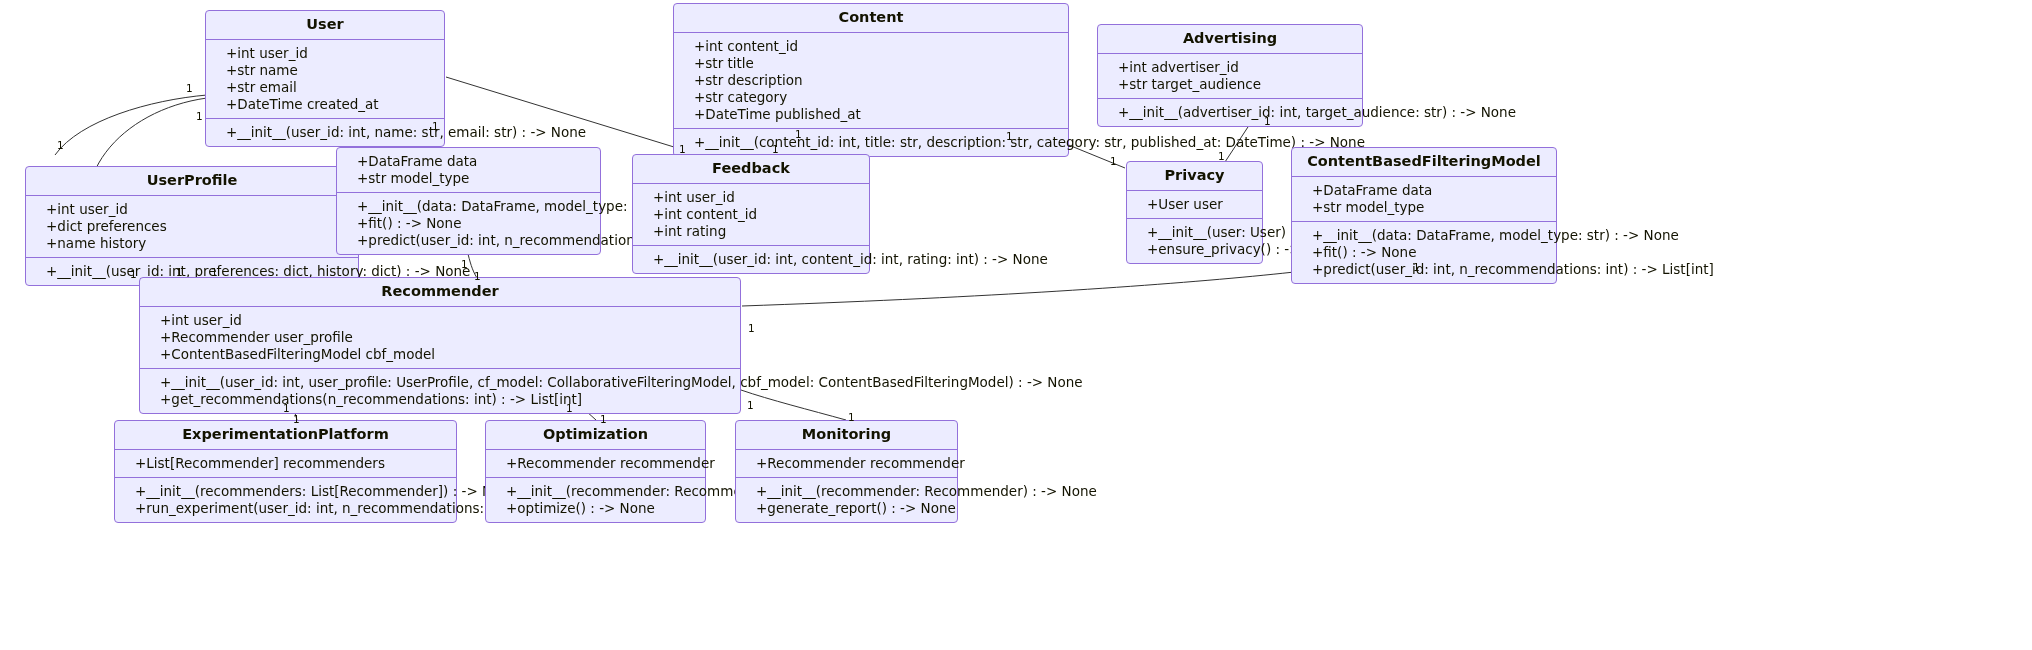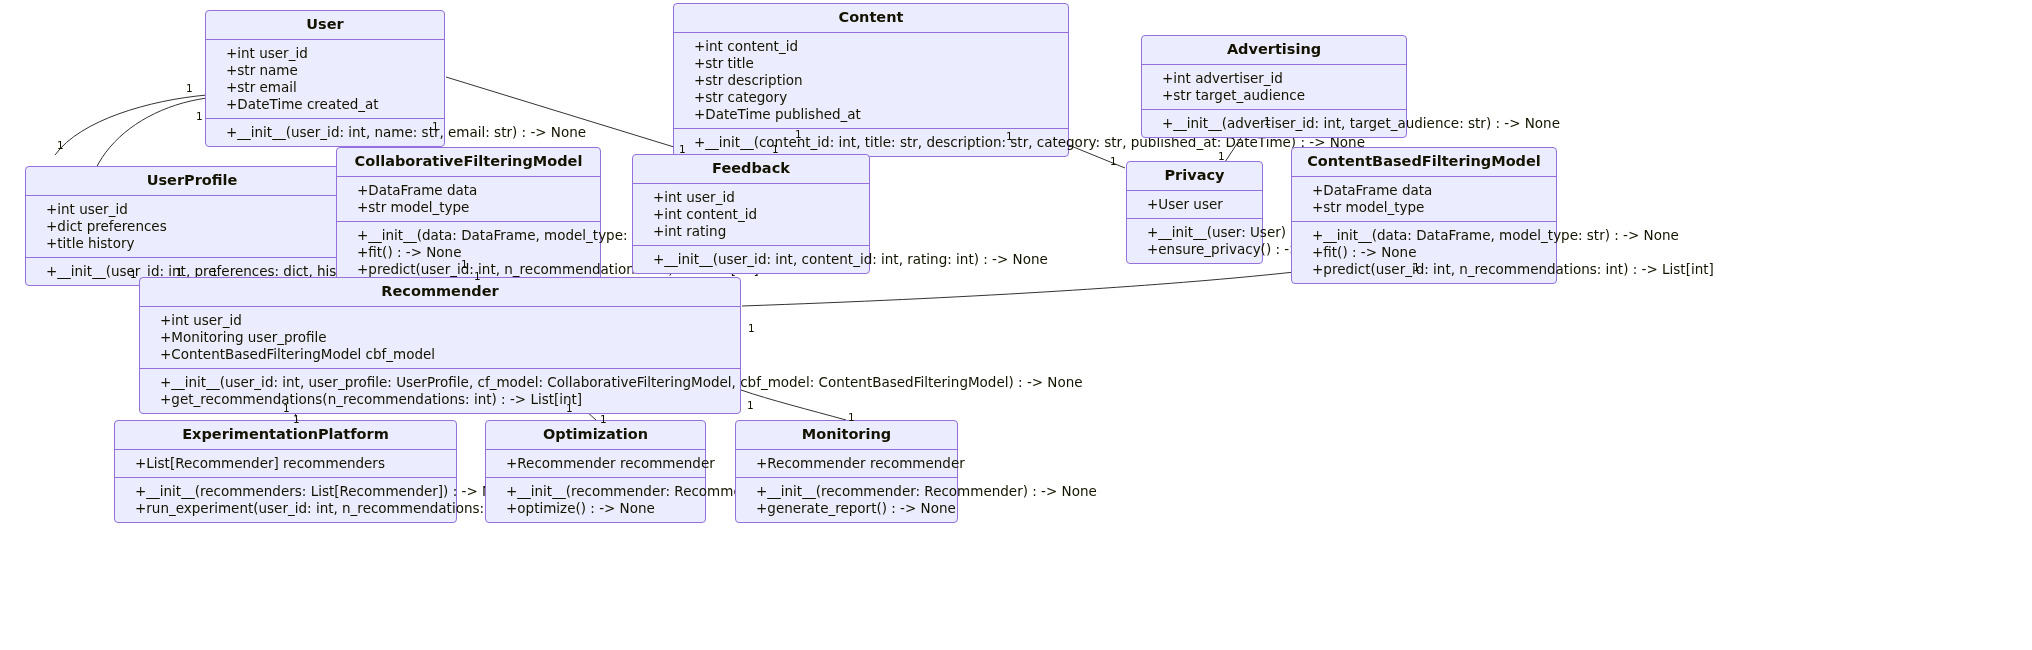--- a/index.html
+++ b/index.html
@@ -102,43 +102,42 @@
           <div class="uml-row">+int content_id</div>
           <div class="uml-row">+str title</div>
           <div class="uml-row">+str description</div>
           <div class="uml-row">+str category</div>
           <div class="uml-row">+DateTime published_at</div>
         </div>
         <div class="uml-section uml-methods">
           <div class="uml-row">+__init__(content_id: int, title: str, description: str, category: str, published_at: DateTime) : -&gt; None</div>
         </div>
       </div>
-      <div class="uml-class" style="left: 1141px; top: 24px; width: 266px; margin-top: 11px;">
+      <div class="uml-class" style="left: 1097px; top: 24px; width: 266px;">
         <div class="uml-title">Advertising</div>
         <div class="uml-section uml-attrs">
           <div class="uml-row">+int advertiser_id</div>
           <div class="uml-row">+str target_audience</div>
         </div>
         <div class="uml-section uml-methods">
           <div class="uml-row">+__init__(advertiser_id: int, target_audience: str) : -&gt; None</div>
         </div>
       </div>
       <div class="uml-class" style="left: 25px; top: 166px; width: 334px;">
         <div class="uml-title">UserProfile</div>
         <div class="uml-section uml-attrs">
           <div class="uml-row">+int user_id</div>
           <div class="uml-row">+dict preferences</div>
-          <div class="uml-row">+title history</div>
+          <div class="uml-row">+name history</div>
         </div>
         <div class="uml-section uml-methods">
           <div class="uml-row">+__init__(user_id: int, preferences: dict, history: dict) : -&gt; None</div>
         </div>
       </div>
       <div class="uml-class" style="left: 336px; top: 147px; width: 265px;">
-        <div class="uml-title">CollaborativeFilteringModel</div>
         <div class="uml-section uml-attrs">
           <div class="uml-row">+DataFrame data</div>
           <div class="uml-row">+str model_type</div>
         </div>
         <div class="uml-section uml-methods">
           <div class="uml-row">+__init__(data: DataFrame, model_type: str) : -&gt; None</div>
           <div class="uml-row">+fit() : -&gt; None</div>
           <div class="uml-row">+predict(user_id: int, n_recommendations: int) : -&gt; List[int]</div>
         </div>
       </div>
@@ -172,21 +171,21 @@
         <div class="uml-section uml-methods">
           <div class="uml-row">+__init__(data: DataFrame, model_type: str) : -&gt; None</div>
           <div class="uml-row">+fit() : -&gt; None</div>
           <div class="uml-row">+predict(user_id: int, n_recommendations: int) : -&gt; List[int]</div>
         </div>
       </div>
       <div class="uml-class" style="left: 139px; top: 277px; width: 602px;">
         <div class="uml-title">Recommender</div>
         <div class="uml-section uml-attrs">
           <div class="uml-row">+int user_id</div>
-          <div class="uml-row">+Monitoring user_profile</div>
+          <div class="uml-row">+Recommender user_profile</div>
           <div class="uml-row">+ContentBasedFilteringModel cbf_model</div>
         </div>
         <div class="uml-section uml-methods">
           <div class="uml-row">+__init__(user_id: int, user_profile: UserProfile, cf_model: CollaborativeFilteringModel, cbf_model: ContentBasedFilteringModel) : -&gt; None</div>
           <div class="uml-row">+get_recommendations(n_recommendations: int) : -&gt; List[int]</div>
         </div>
       </div>
       <div class="uml-class" style="left: 114px; top: 420px; width: 343px;">
         <div class="uml-title">ExperimentationPlatform</div>
         <div class="uml-section uml-attrs">

